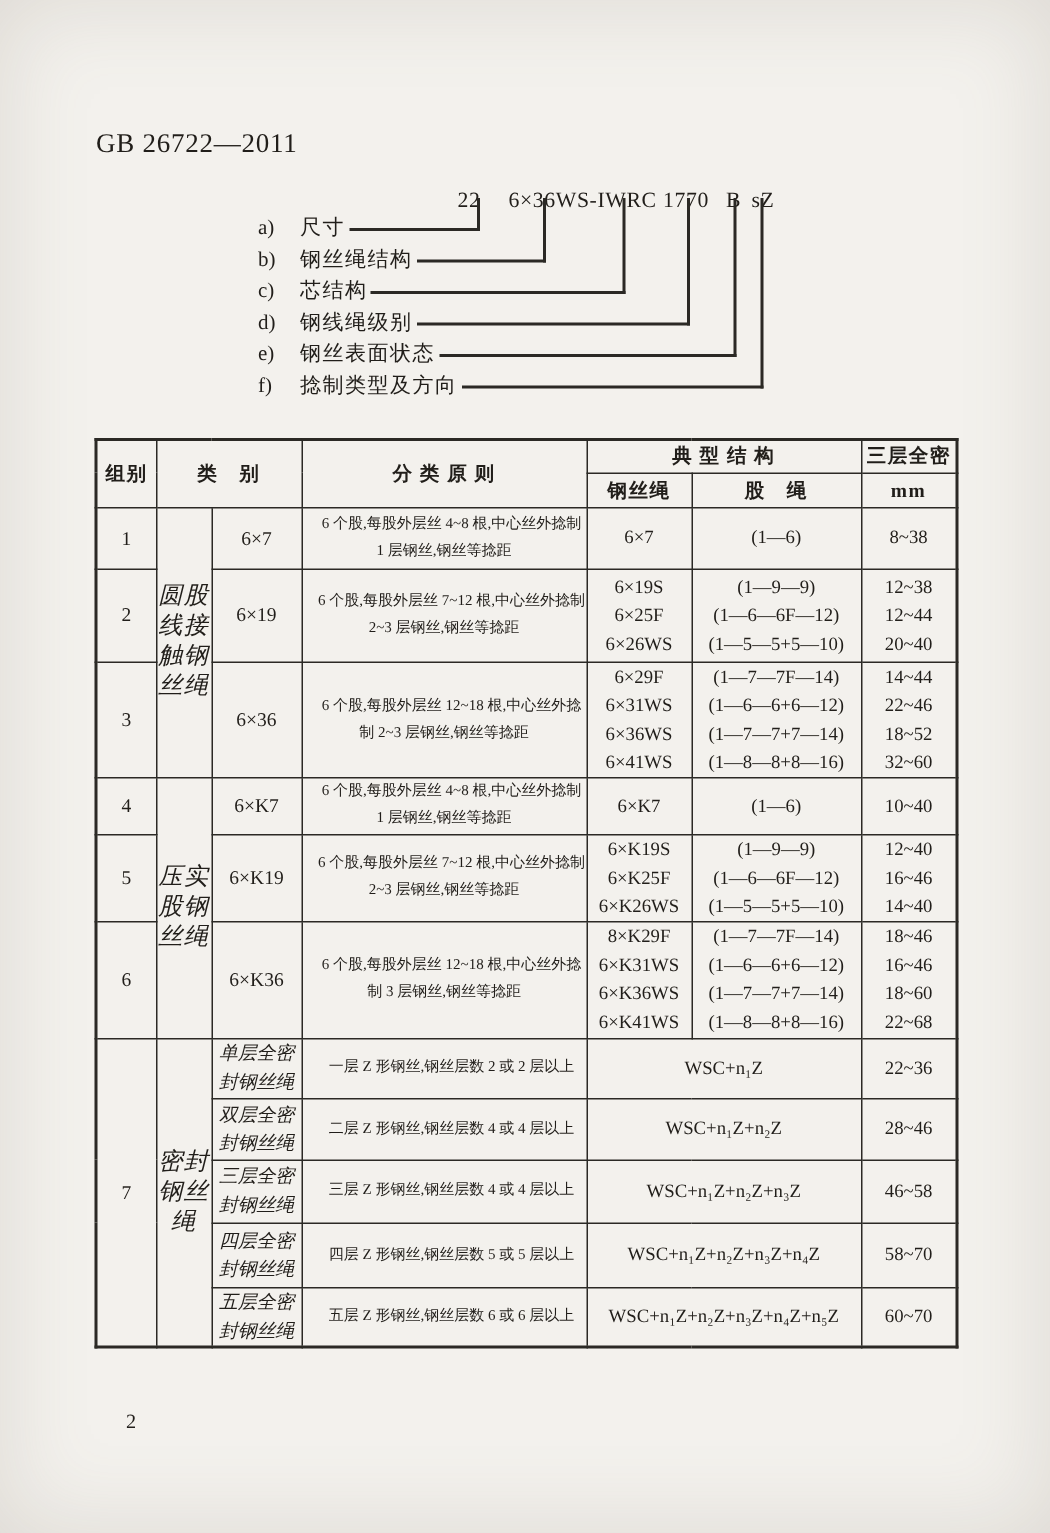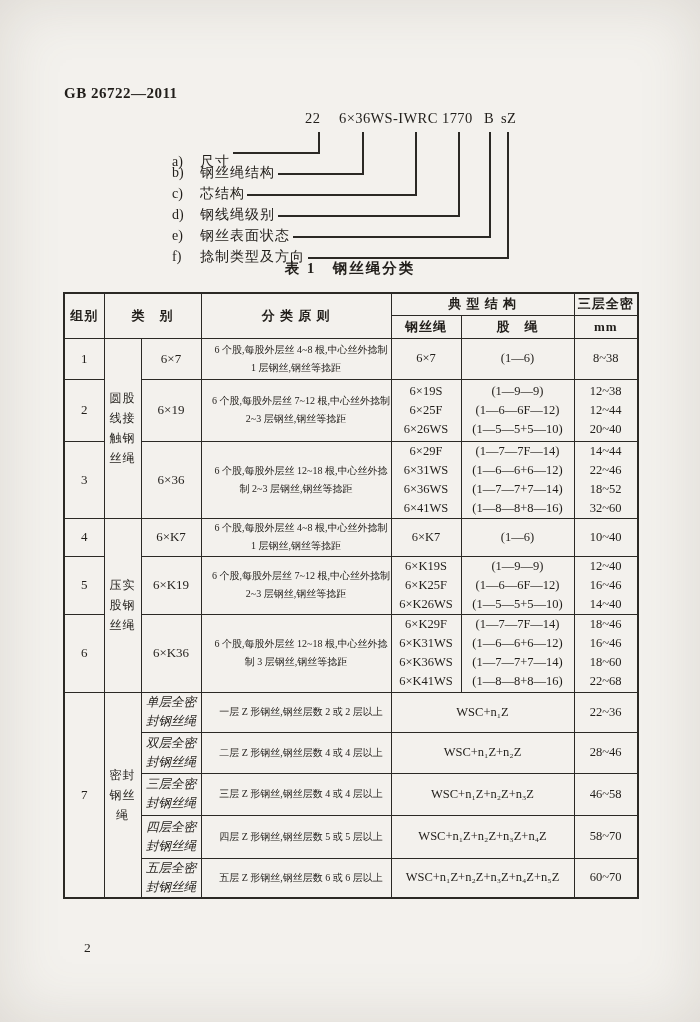--- a/index.html
+++ b/index.html
@@ -11,35 +11,35 @@
     position:relative;
     overflow:hidden;
   }
   #page{
     position:absolute;left:0;top:0;width:700px;height:1022px;
     box-shadow:inset 0 0 60px rgba(120,110,95,0.18);
   }
   
   .gb-num{
     position:absolute;left:64px;top:85px;
-    font-size:15px;font-weight:bold;letter-spacing:0.5px;
+    font-size:18px;font-weight:normal;letter-spacing:0.5px;
   }
   
   .designation{position:absolute;left:0;top:108px;width:700px;height:160px;}
-  .code{position:absolute;top:2px;font-size:14.5px;letter-spacing:0.4px;white-space:nowrap;}
+  .code{position:absolute;top:18px;font-size:14.5px;letter-spacing:0.4px;white-space:nowrap;}
   .p0{left:305px;} .p1{left:339px;} .p2{left:442px;} .p3{left:484px;} .p4{left:501px;}
   .conn{position:absolute;border-right:2px solid #2b2925;border-bottom:2px solid #2b2925;}
   .c-a{left:233px;top:24px;width:85px;height:20px;}
   .c-b{left:278px;top:24px;width:84px;height:41px;}
   .c-c{left:247px;top:24px;width:168px;height:62px;}
   .c-d{left:278px;top:24px;width:180px;height:83px;}
   .c-e{left:293px;top:24px;width:196px;height:104px;}
   .c-f{left:308px;top:24px;width:199px;height:125px;}
   .lab{position:absolute;left:172px;font-size:14px;white-space:nowrap;}
-  .l0{top:45px;font-family:Liberation Serif, serif;} .l1{top:56px;} .l2{top:77px;} .l3{top:98px;} .l4{top:119px;} .l5{top:140px;}
+  .l0{top:35px;font-family:Liberation Serif, serif;} .l1{top:56px;} .l2{top:77px;} .l3{top:98px;} .l4{top:119px;} .l5{top:140px;}
   .lab .lk{display:inline-block;width:22px;}
   .lab .lt{display:inline-block;margin-left:6px;letter-spacing:1px;}
   
   .tbl-title{
     position:absolute;left:63px;top:259px;width:574px;
     text-align:center;font-size:14.5px;font-weight:bold;letter-spacing:2px;
   }
   
   table.cls{
     position:absolute;left:63px;top:292px;width:574px;
@@ -55,22 +55,22 @@
   }
   table.cls th{font-weight:bold;letter-spacing:1px;}
   th.unit{font-weight:normal;letter-spacing:0;font-size:13px;}
   td.principle{
     text-align:left;padding:2px 6px;text-indent:1em;
     font-size:10px;line-height:18px;
   }
   td.stack{padding:1px 0;}
   .entry{line-height:19px;font-size:12.5px;white-space:nowrap;}
   td.fam{
-    white-space:pre-line;line-height:20px;font-size:12px;
-    letter-spacing:1px;padding:0 2px;
+    white-space:pre-line;line-height:20px;font-size:16px;
+    letter-spacing:1px;padding:0 2px;font-style:italic;
   }
   td.classcell{font-size:13px;}
   td.type{
     white-space:pre-line;line-height:19px;font-size:12.5px;
     text-align:left;padding:2px 4px;font-style:italic;
   }
   td.structure{font-size:12.5px;white-space:nowrap;}
   td.dia{font-size:12.5px;}
   
   .pagenum{position:absolute;left:84px;top:940px;font-size:13.5px;}
@@ -109,21 +109,20 @@
       <span class="lk">d)</span><span class="lt">钢线绳级别</span>
     </div>
     <div class="lab l4">
       <span class="lk">e)</span><span class="lt">钢丝表面状态</span>
     </div>
     <div class="lab l5">
       <span class="lk">f)</span><span class="lt">捻制类型及方向</span>
     </div>
   </div>
 
-  <div class="tbl-title">表 1　钢丝绳分类</div>
 
   <table class="cls">
     <colgroup>
       <col style="width:40px">
         <col style="width:37px">
         <col style="width:60px">
       <col style="width:190px">
         <col style="width:70px">
         <col style="width:113px">
         <col style="width:64px">
@@ -245,21 +244,21 @@
           <div class="entry">16~46</div>
           <div class="entry">14~40</div>
         </td>
       </tr>
 
       <tr style="height:78px">
         <td>6</td>
         <td class="classcell">6×K36</td>
         <td class="principle">6 个股,每股外层丝 12~18 根,中心丝外捻制 3 层钢丝,钢丝等捻距</td>
         <td class="stack">
-          <div class="entry">6×K29F</div>
+          <div class="entry">8×K29F</div>
           <div class="entry">6×K31WS</div>
           <div class="entry">6×K36WS</div>
           <div class="entry">6×K41WS</div>
         </td>
         <td class="stack">
           <div class="entry">(1—7—7F—14)</div>
           <div class="entry">(1—6—6+6—12)</div>
           <div class="entry">(1—7—7+7—14)</div>
           <div class="entry">(1—8—8+8—16)</div>
         </td>

